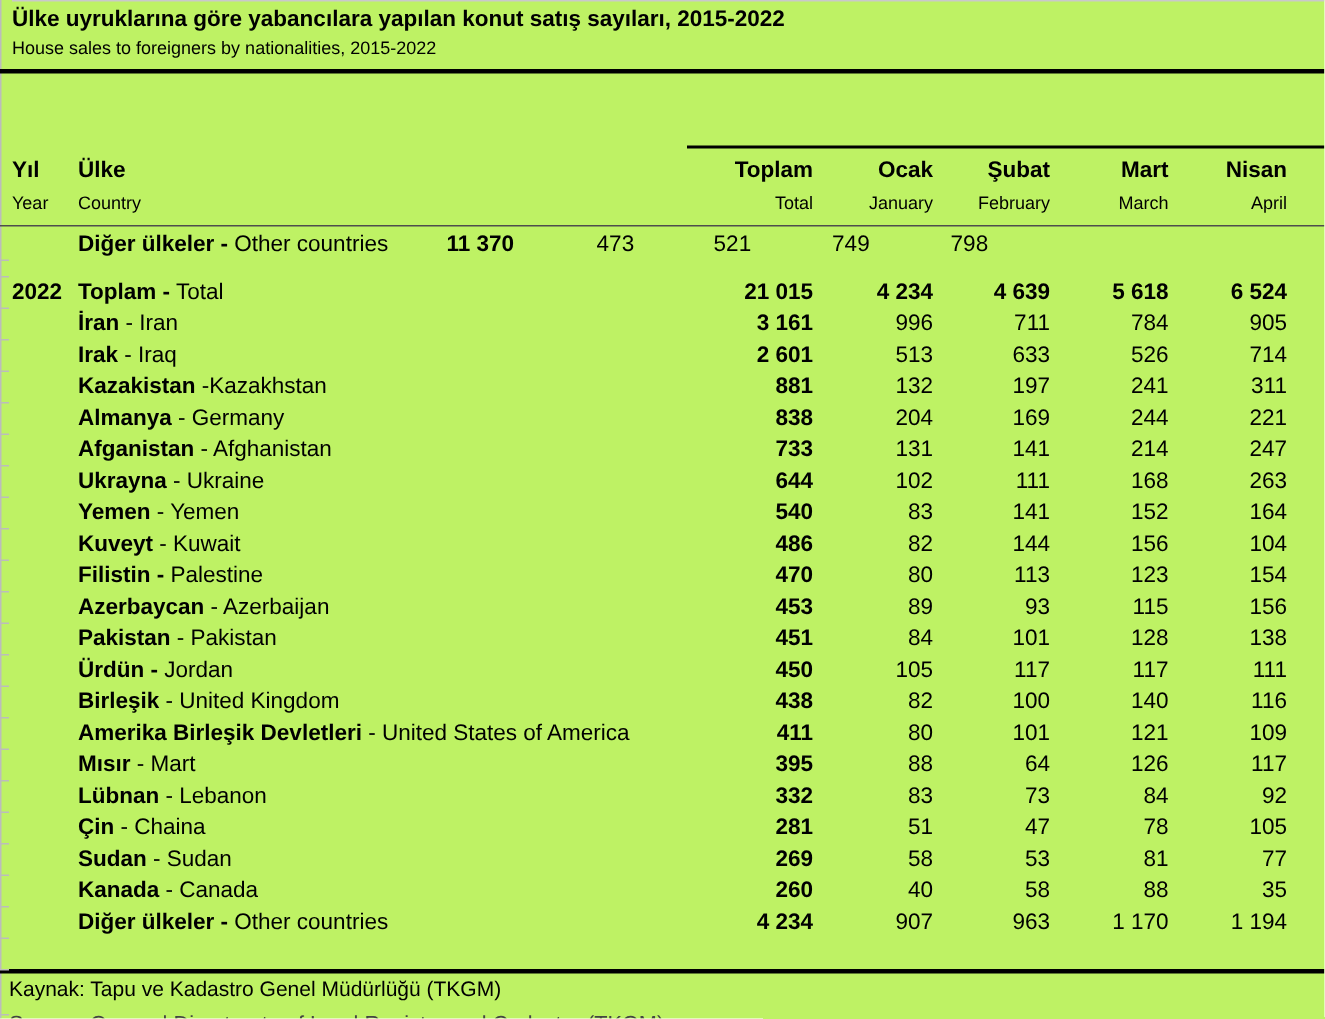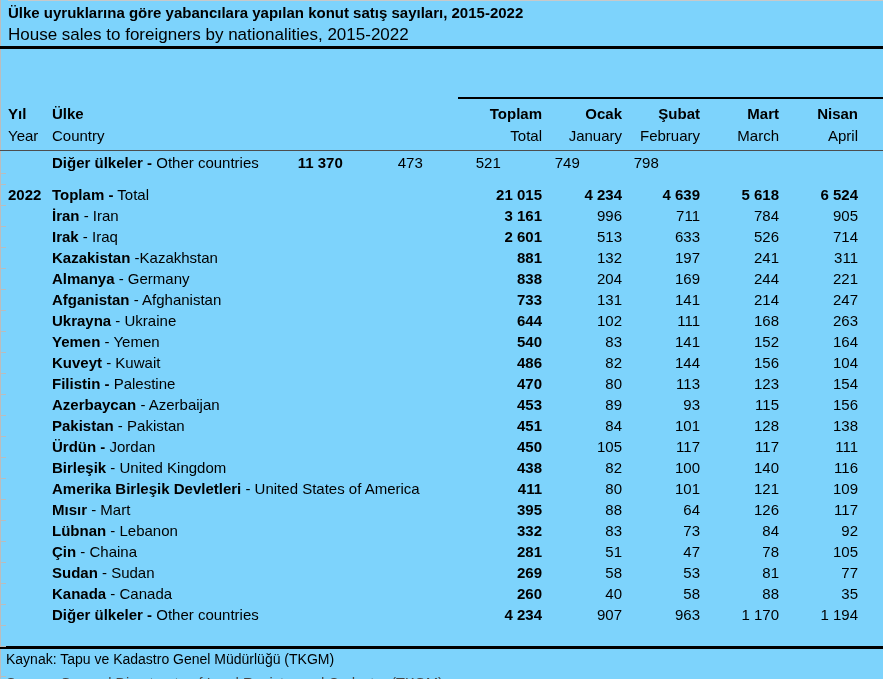--- a/index.html
+++ b/index.html
@@ -1,49 +1,49 @@
 <!DOCTYPE html>
 <html><head>
 <meta charset="utf-8">
 <style>
   html,body{margin:0;padding:0;background:#fff;}
   .page{
     position:relative;
     width:883px;height:679px;
-    background:#7dd3fc;
+    background:#bef264;
     font-family:"Liberation Sans", sans-serif;
     color:#000;
     overflow:hidden;
   }
   
   .rule{position:absolute;background:#000;}
   .rule-top-faint{top:0;left:8px;right:0;height:1px;background:#c9c9c9;}
   .rule-title{top:46px;left:0;right:0;height:3px;}
   .rule-months{top:97px;left:458px;right:0;height:2px;}
   .rule-header{top:150px;left:0;right:0;height:1px;background:#4d4d4d;}
   .rule-bottom{top:646px;left:0;right:0;height:3px;}
   .left-border{position:absolute;top:0;left:0;width:1px;height:679px;background:#bcbcbc;}
   .tick{position:absolute;left:0;width:6px;height:1px;background:#bcbcbc;}
   
   .title-tr{position:absolute;top:4px;left:8px;font-size:15px;font-weight:bold;white-space:nowrap;}
-  .title-en{position:absolute;top:25px;left:8px;font-size:17px;white-space:nowrap;}
+  .title-en{position:absolute;top:25px;left:8px;font-size:12px;white-space:nowrap;}
   
   .grid-row{display:flex;align-items:center;padding-right:25px;}
   .col-year{width:52px;padding-left:8px;box-sizing:border-box;flex:none;}
   .col-label{flex:1;min-width:0;}
   .col-n{flex:none;text-align:right;}
   .col-n0{width:84px;}
   .col-n1{width:80px;}
   .col-n2{width:78px;}
   .col-n3{width:79px;}
   .col-n4{width:79px;}
   
   .thead{position:absolute;top:103px;left:0;right:0;}
   .hcell .tr{font-size:15px;font-weight:bold;line-height:22px;white-space:nowrap;}
-  .hcell .en{font-size:15px;line-height:21px;white-space:nowrap;}
+  .hcell .en{font-size:12px;line-height:21px;white-space:nowrap;}
   
   .rows{position:absolute;top:151px;left:0;right:0;}
   .drow{height:21px;line-height:21px;font-size:15px;}
   .drow .lbl{white-space:nowrap;overflow:hidden;}
   .drow .b{font-weight:bold;}
   .drow .col-year{font-weight:bold;}
   .drow .col-n0{font-weight:bold;}
   .drow.all-bold .col-n{font-weight:bold;}
   .gap-row{height:11px;}
   .pre-row-wrap{height:22px;display:flex;align-items:center;}

